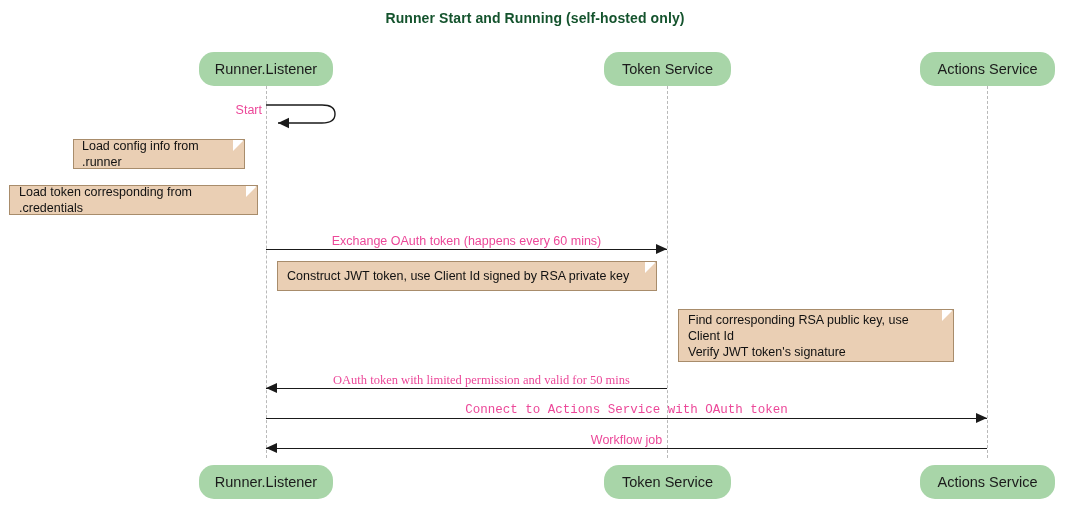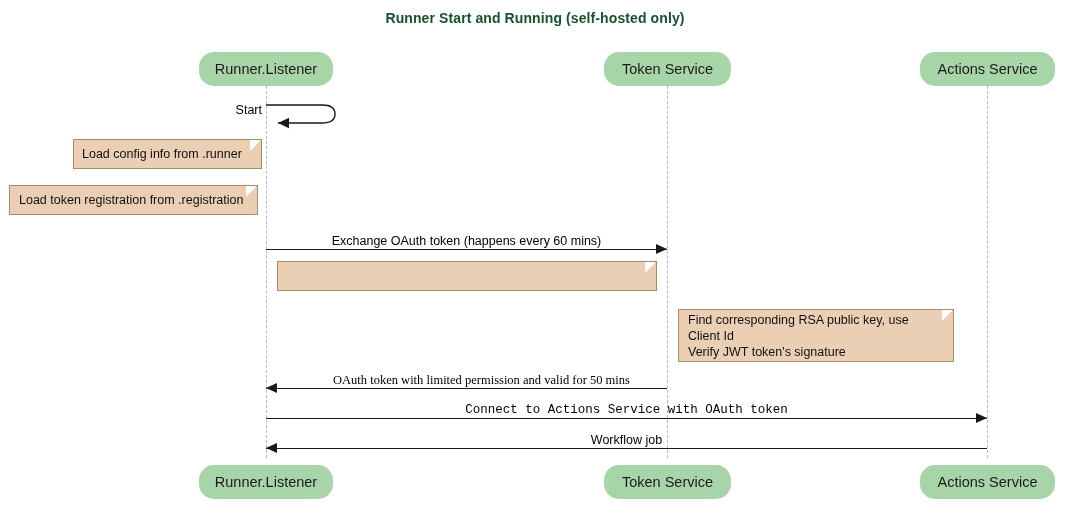--- a/index.html
+++ b/index.html
@@ -90,21 +90,21 @@
     transform: rotate(45deg);
   }
   .msg-line {
     position: absolute;
     height: 0;
     border-top: 1.4px solid #1a1a1a;
   }
   .msg-label {
     position: absolute;
     font-size: 12.5px;
-    color: #000000;
+    color: #ec4899;
     white-space: nowrap;
     text-align: center;
   }
   .arrow-head {
     position: absolute;
     width: 0;
     height: 0;
   }
   .arrow-right {
     border-top: 5.5px solid transparent;
@@ -145,41 +145,42 @@
   </div>
 
   <div class="msg-label" style="left:206px; top:103px; width:56px; text-align:right;">Start</div>
   <div class="selfloop" style="left:264px; top:101px;">
     <svg width="76" height="28" viewBox="0 0 76 28">
       <path d="M 2 4 L 58 4 Q 71 4 71 13 Q 71 22 58 22 L 14 22" fill="none" stroke="#1a1a1a" stroke-width="1.4"></path>
       <polygon points="14,22 25,16.8 25,27.2" fill="#1a1a1a"></polygon>
     </svg>
   </div>
 
-  <div class="note" style="left:73px; top:139px; width:189px; height:30px;padding-left:8px;">
+  <div class="note" style="left:73px; top:139px; width:172px; height:30px;padding-left:8px;">
     <span>Load config info from .runner</span>
     <span class="fold-outer">
       <span class="fold-tri"></span>
       <span class="fold-line"></span>
     </span>
   </div>
 
   <div class="note" style="left:9px; top:185px; width:249px; height:30px;">
-    <span>Load token registration from .registration</span>
+    <span>Load token corresponding from .credentials</span>
     <span class="fold-outer">
       <span class="fold-tri"></span>
       <span class="fold-line"></span>
     </span>
   </div>
 
   <div class="msg-label" style="left:266px; top:234px; width:401px;">Exchange OAuth token (happens every 60 mins)</div>
   <div class="msg-line" style="left:266px; top:249px; width:401px;"></div>
   <div class="arrow-head arrow-right" style="left:656px; top:244px;"></div>
 
   <div class="note" style="left:277px; top:261px; width:380px; height:30px;">
+    <span>Construct JWT token, use Client Id signed by RSA private key</span>
     <span class="fold-outer">
       <span class="fold-tri"></span>
       <span class="fold-line"></span>
     </span>
   </div>
 
   <div class="note" style="left:678px; top:309px; width:276px; height:53px;">
     <span>Find corresponding RSA public key, use Client Id
 Verify JWT token's signature</span>
     <span class="fold-outer">

